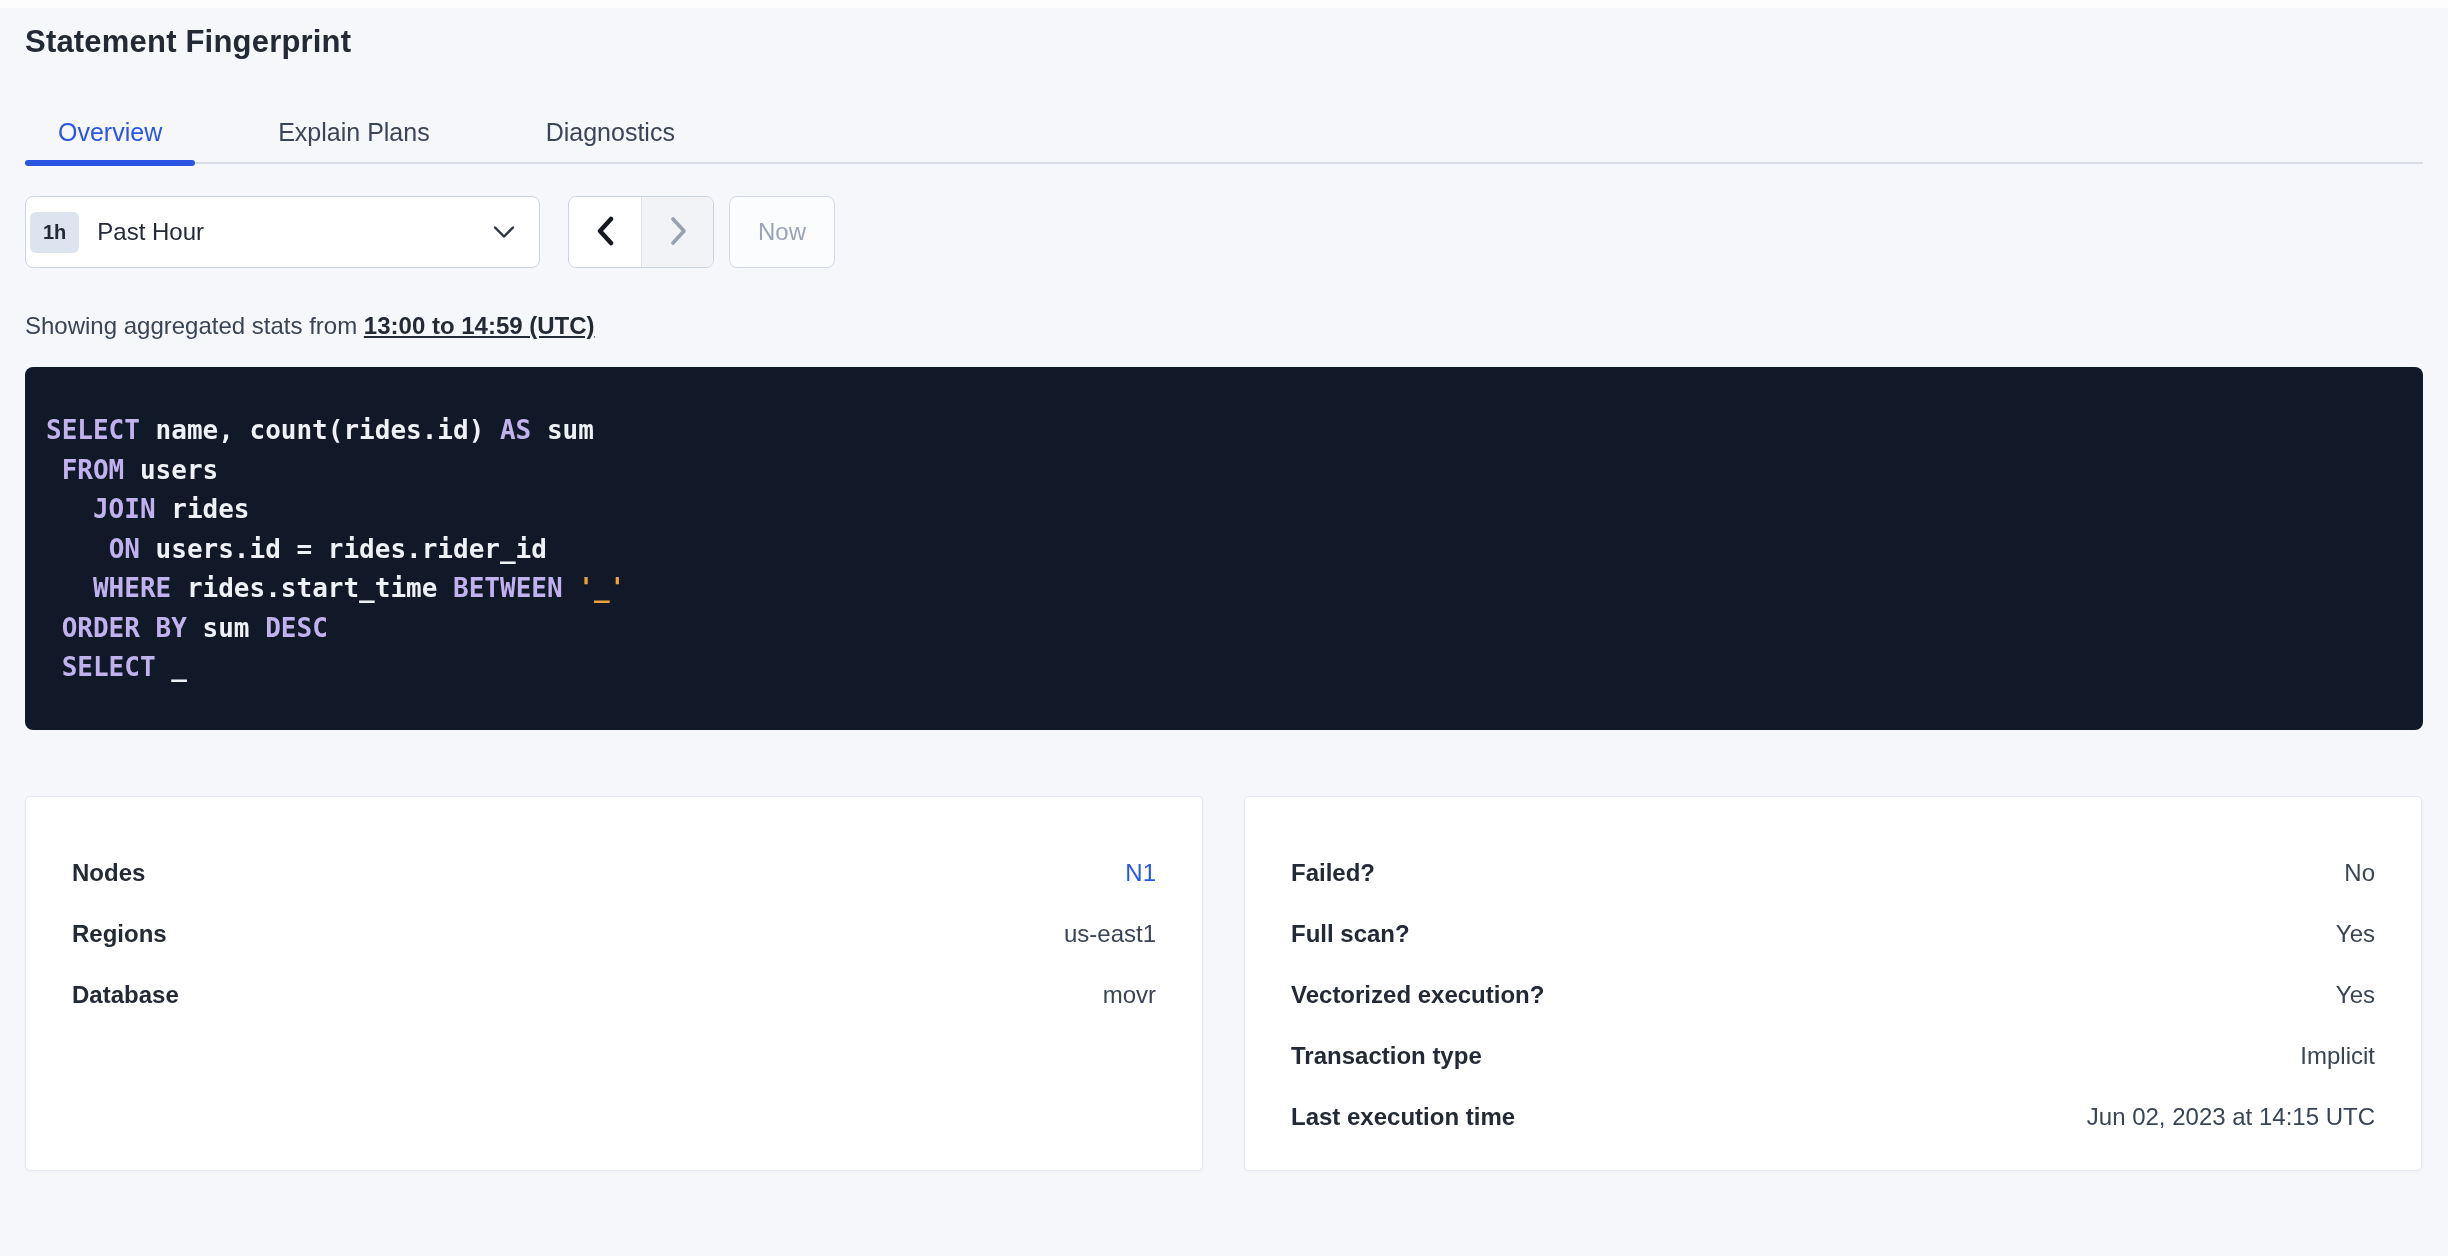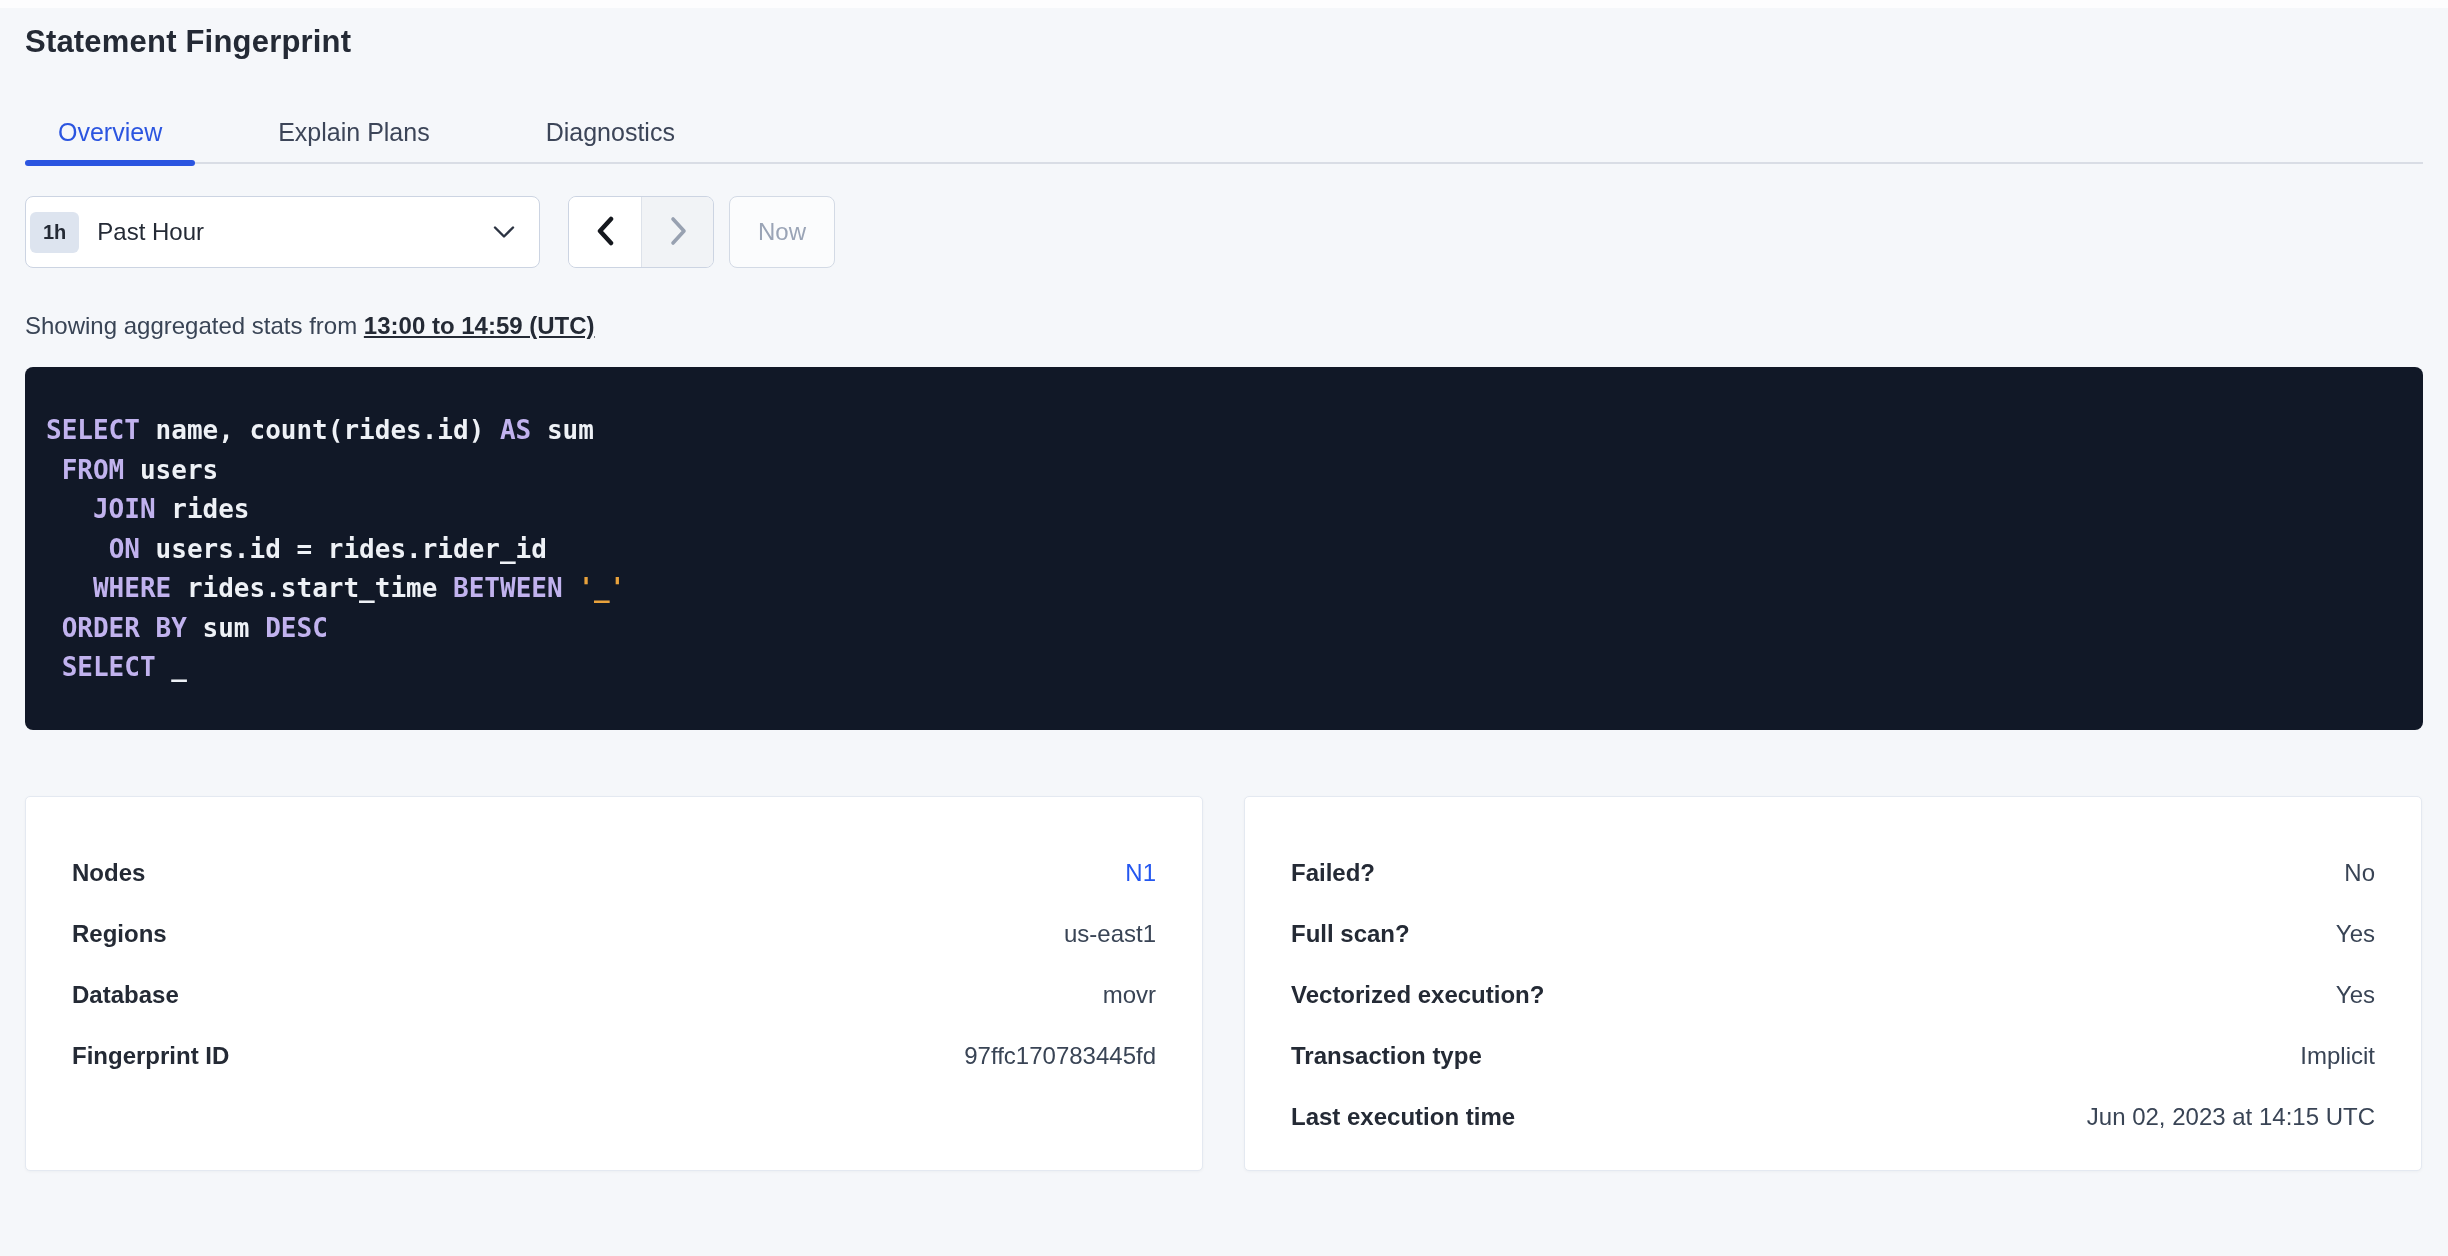--- a/index.html
+++ b/index.html
@@ -254,24 +254,20 @@
         <a class="info-value link">N1</a>
       </div>
       <div class="info-row">
         <span class="info-label">Regions</span>
         <span class="info-value">us-east1</span>
       </div>
       <div class="info-row">
         <span class="info-label">Database</span>
         <span class="info-value">movr</span>
       </div>
-      <div class="info-row">
-        <span class="info-label">Fingerprint ID</span>
-        <span class="info-value">97ffc170783445fd</span>
-      </div>
     </div>
 
     <div class="card">
       <div class="info-row">
         <span class="info-label">Failed?</span>
         <span class="info-value">No</span>
       </div>
       <div class="info-row">
         <span class="info-label">Full scan?</span>
         <span class="info-value">Yes</span>

